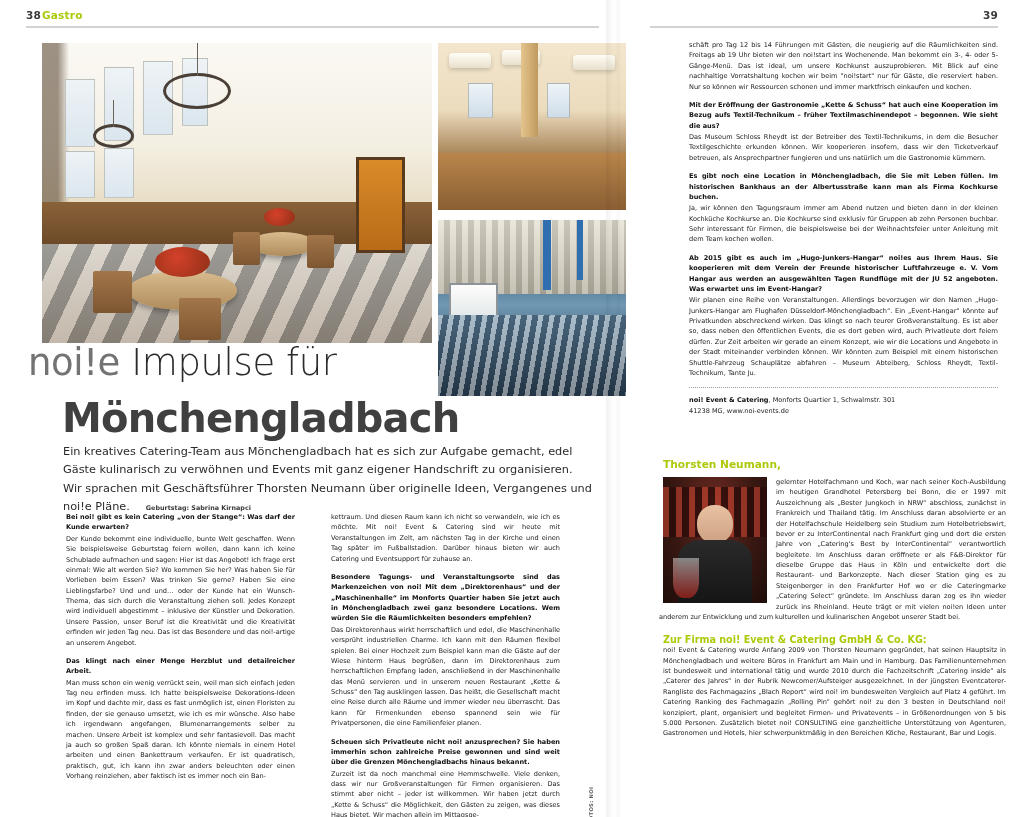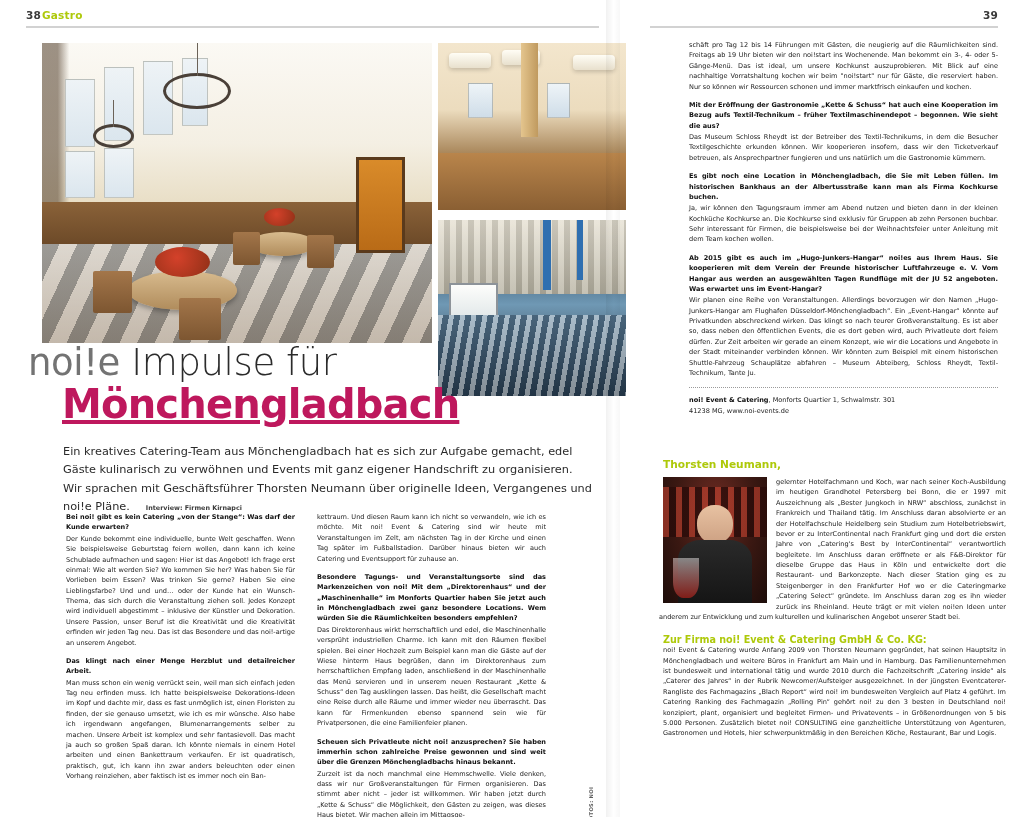--- a/index.html
+++ b/index.html
@@ -180,29 +180,28 @@
     font-weight: 300;
     color: #2b2b2b;
     letter-spacing: -.4px;
     white-space: nowrap;
   }
   .headline-1 .brand {
     font-weight: 400;
     color: #737373;
   }
   .headline-2 {
-    margin-top: 2px;
+    margin-top: 16px;
     margin-left: 34px;
     font-size: 40px;
     line-height: 1.03;
     font-weight: 800;
-    color: #be185d;
+    color: #404040;
     letter-spacing: -.8px;
     white-space: nowrap;
-    text-decoration: underline;
   }
 
   
   .standfirst {
     position: absolute;
     left: 63px;
     top: 443px;
     width: 530px;
     font-size: 11.3px;
     line-height: 1.62;
@@ -217,21 +216,21 @@
   }
 
   
   .cols-left {
     position: absolute;
     left: 66px;
     top: 512px;
     width: 528px;
     height: 300px;
     display: flex;
-    gap: 22px;
+    gap: 36px;
   }
   .col {
     width: 229px;
     font-size: 6.55px;
     line-height: 1.585;
     color: #232323;
     text-align: justify;
     hyphens: auto;
   }
   .q {
@@ -409,21 +408,21 @@
         <div class="ph-hang-seats"></div>
       </div>
     </div>
 
     <div class="headline">
       <div class="headline-1"><span class="brand">noi!e</span><span> Impulse für</span></div>
       <div class="headline-2">Mönchengladbach</div>
     </div>
 
     <div class="standfirst">
-      <span>Ein kreatives Catering-Team aus Mönchengladbach hat es sich zur Aufgabe gemacht, edel Gäste kulinarisch zu verwöhnen und Events mit ganz eigener Handschrift zu organisieren. Wir sprachen mit Geschäftsführer Thorsten Neumann über originelle Ideen, Vergangenes und noi!e Pläne.</span><span class="credit">Interview: Firmen Kirnapci</span>
+      <span>Ein kreatives Catering-Team aus Mönchengladbach hat es sich zur Aufgabe gemacht, edel Gäste kulinarisch zu verwöhnen und Events mit ganz eigener Handschrift zu organisieren. Wir sprachen mit Geschäftsführer Thorsten Neumann über originelle Ideen, Vergangenes und noi!e Pläne.</span><span class="credit">Geburtstag: Sabrina Kirnapci</span>
     </div>
 
     <div class="cols-left">
 
       <div class="col">
         <span class="q">Bei noi! gibt es kein Catering „von der Stange“: Was darf der Kunde erwarten?</span>
         <span class="a">Der Kunde bekommt eine individuelle, bunte Welt geschaffen. Wenn Sie beispielsweise Geburtstag feiern wollen, dann kann ich keine Schublade aufmachen und sagen: Hier ist das Angebot! Ich frage erst einmal: Wie alt werden Sie? Wo kommen Sie her? Was haben Sie für Vorlieben beim Essen? Was trinken Sie gerne? Haben Sie eine Lieblingsfarbe? Und und und… oder der Kunde hat ein Wunsch-Thema, das sich durch die Veranstaltung ziehen soll. Jedes Konzept wird individuell abgestimmt – inklusive der Künstler und Dekoration. Unsere Passion, unser Beruf ist die Kreativität und die Kreativität erfinden wir jeden Tag neu. Das ist das Besondere und das noi!-artige an unserem Angebot.</span>
         <div class="gap"></div>
         <span class="q">Das klingt nach einer Menge Herzblut und detailreicher Arbeit.</span>
         <span class="a">Man muss schon ein wenig verrückt sein, weil man sich einfach jeden Tag neu erfinden muss. Ich hatte beispielsweise Dekorations-Ideen im Kopf und dachte mir, dass es fast unmöglich ist, einen Floristen zu finden, der sie genauso umsetzt, wie ich es mir wünsche. Also habe ich irgendwann angefangen, Blumenarrangements selber zu machen. Unsere Arbeit ist komplex und sehr fantasievoll. Das macht ja auch so großen Spaß daran. Ich könnte niemals in einem Hotel arbeiten und einen Bankettraum verkaufen. Er ist quadratisch, praktisch, gut, ich kann ihn zwar anders beleuchten oder einen Vorhang reinziehen, aber faktisch ist es immer noch ein Ban-</span>

